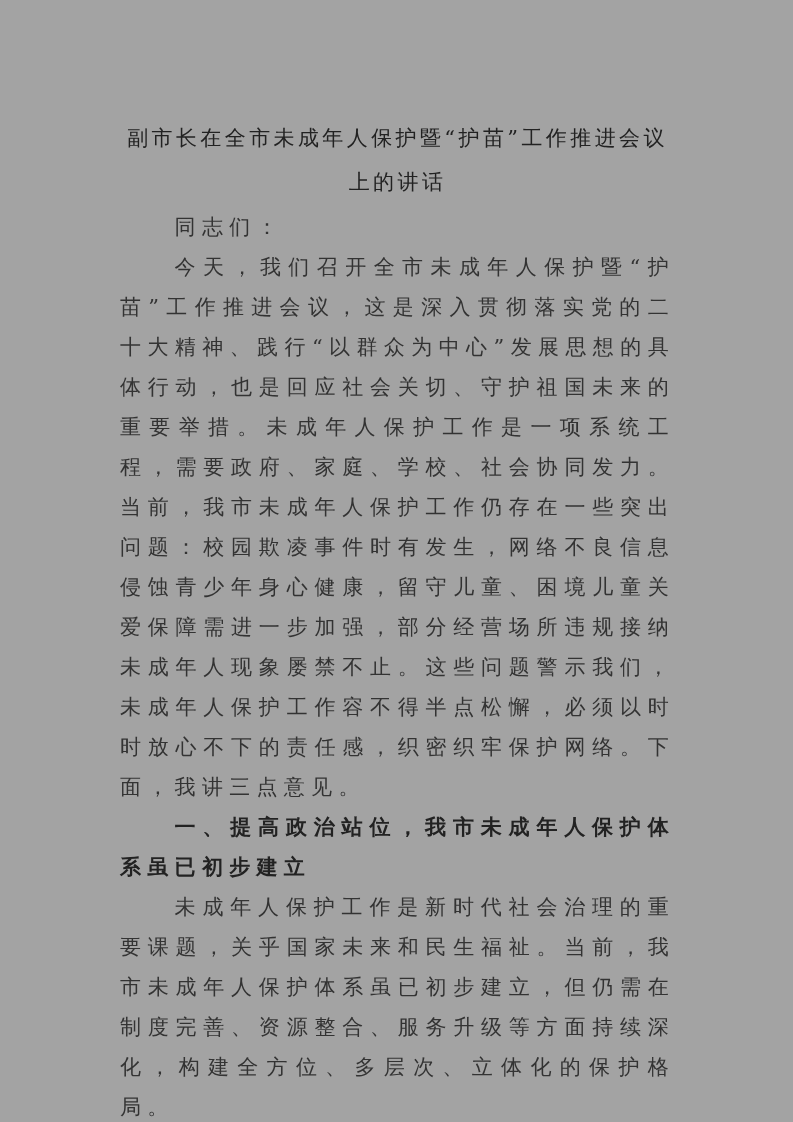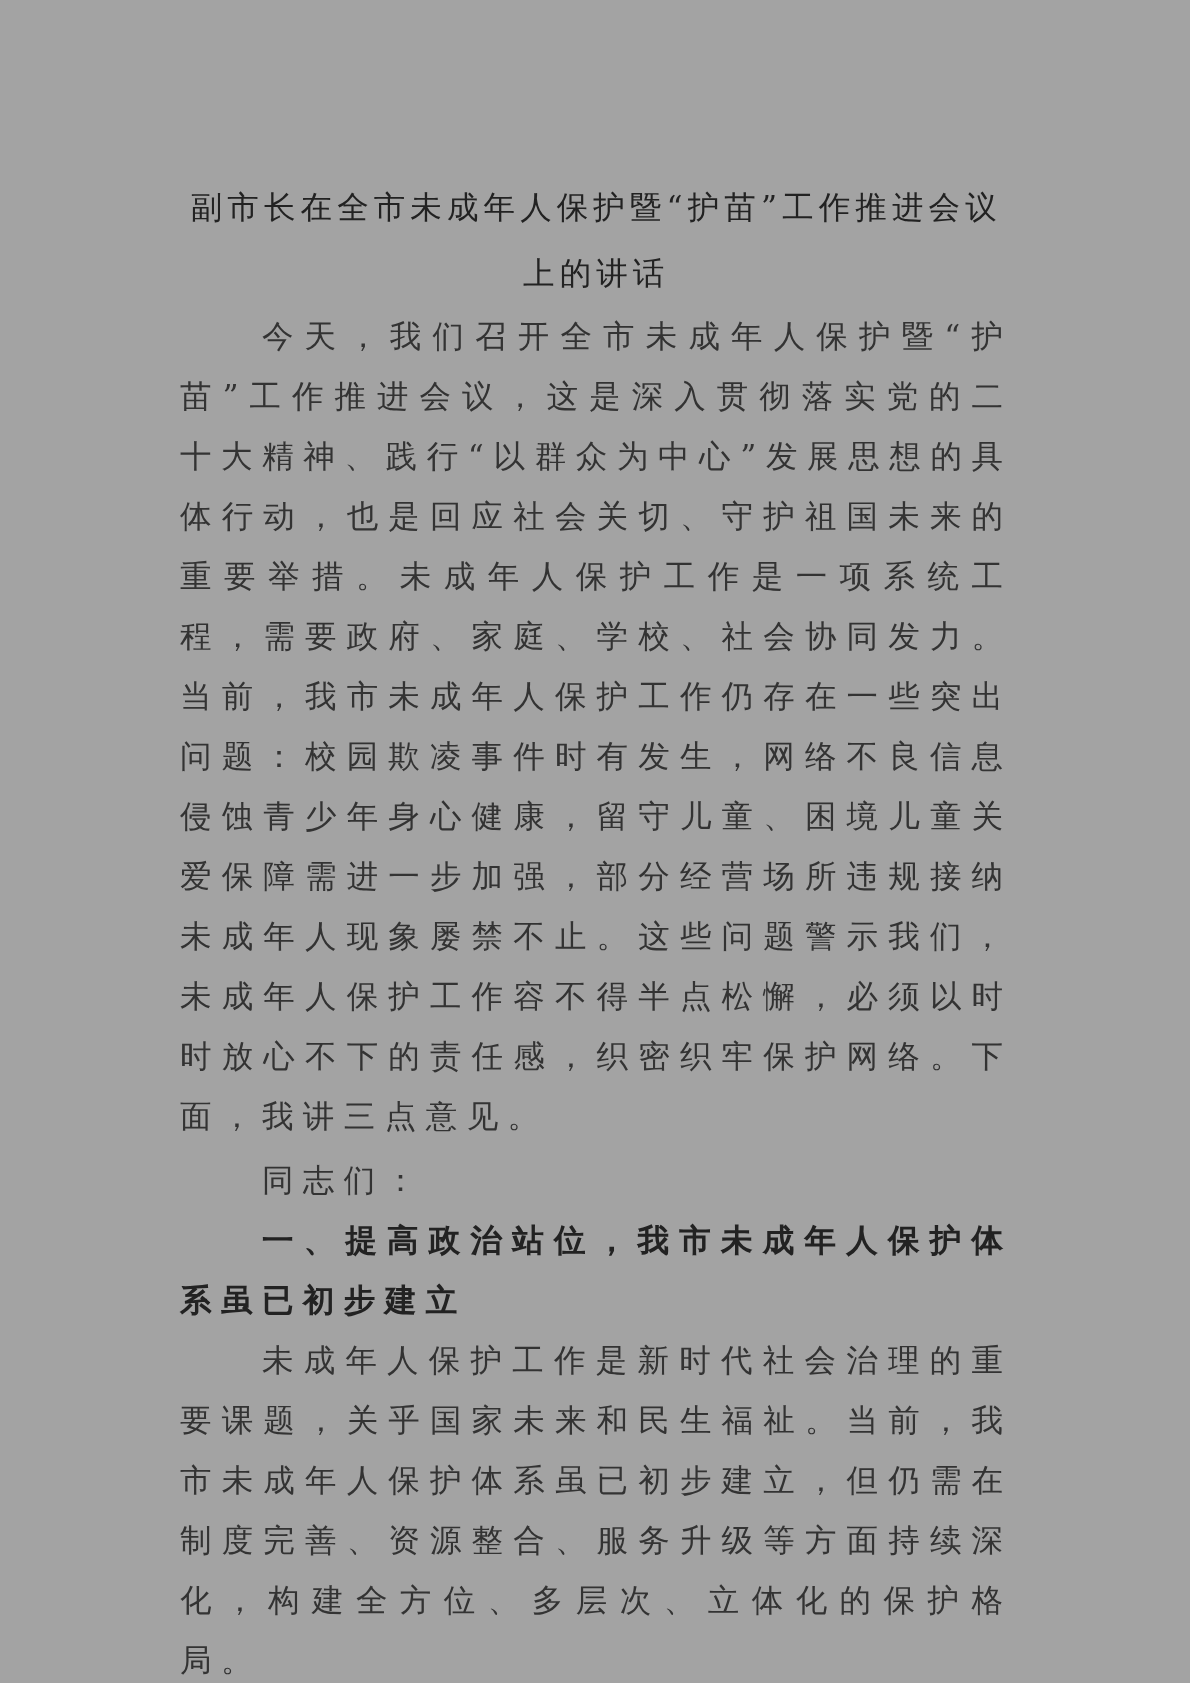--- a/index.html
+++ b/index.html
@@ -24,18 +24,18 @@
     }
     .salute { margin-top: 3px; }
     .h1 { font-weight: bold; color: #222; }
   </style>
 </head>
 <body>
 
 <div class="page">
   <div class="col">
     <h1 class="title">副市长在全市未成年人保护暨“护苗”工作推进会议上的讲话</h1>
+    <p class="p salute">同志们：</p>
     <p class="p">今天，我们召开全市未成年人保护暨“护苗”工作推进会议，这是深入贯彻落实党的二十大精神、践行“以群众为中心”发展思想的具体行动，也是回应社会关切、守护祖国未来的重要举措。未成年人保护工作是一项系统工程，需要政府、家庭、学校、社会协同发力。当前，我市未成年人保护工作仍存在一些突出问题：校园欺凌事件时有发生，网络不良信息侵蚀青少年身心健康，留守儿童、困境儿童关爱保障需进一步加强，部分经营场所违规接纳未成年人现象屡禁不止。这些问题警示我们，未成年人保护工作容不得半点松懈，必须以时时放心不下的责任感，织密织牢保护网络。下面，我讲三点意见。</p>
-    <p class="p salute">同志们：</p>
     <p class="p h1">一、提高政治站位，我市未成年人保护体系虽已初步建立</p>
     <p class="p">未成年人保护工作是新时代社会治理的重要课题，关乎国家未来和民生福祉。当前，我市未成年人保护体系虽已初步建立，但仍需在制度完善、资源整合、服务升级等方面持续深化，构建全方位、多层次、立体化的保护格局。</p>
   </div>
 </div>
 
 </body></html>

